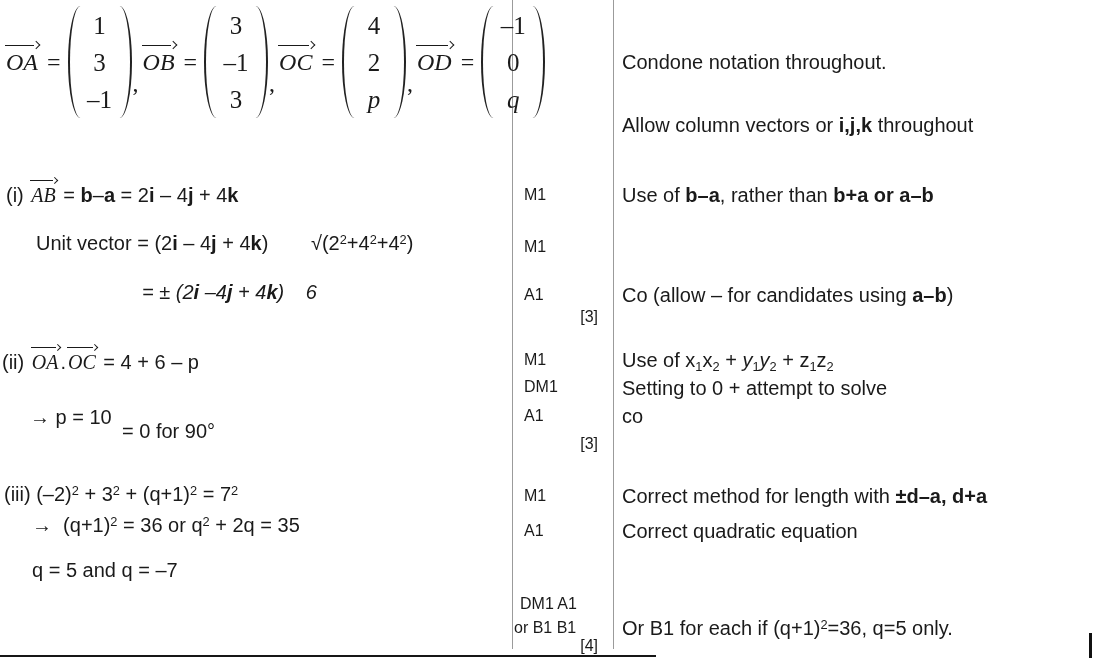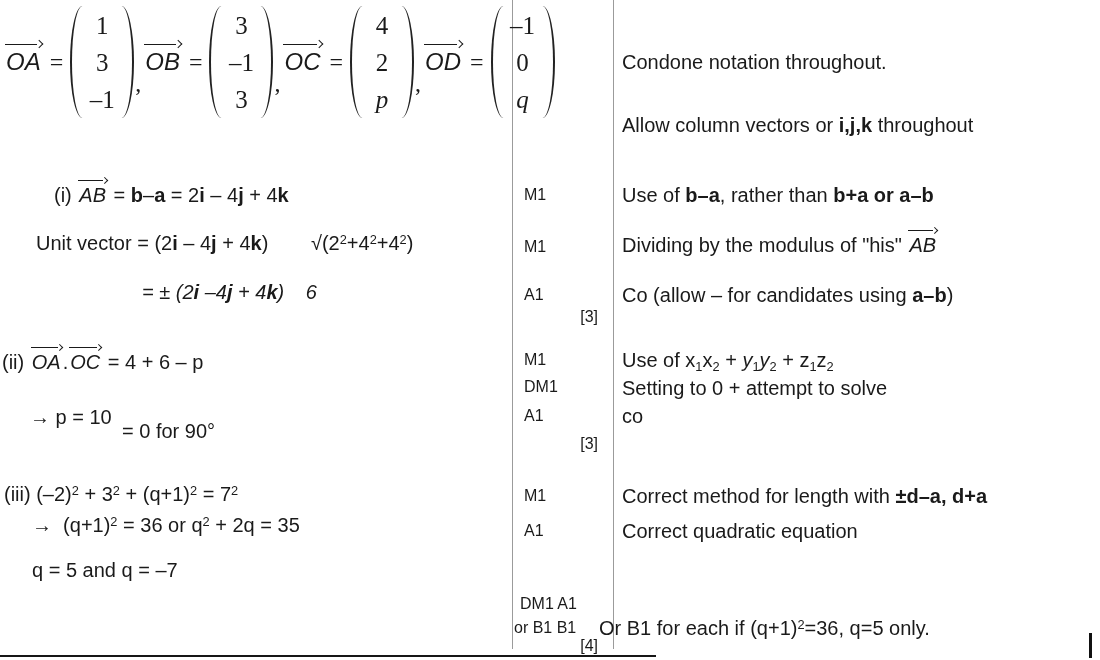--- a/index.html
+++ b/index.html
@@ -18,21 +18,21 @@
   .cmt{font-size:20px;line-height:24px;}
   .mark{font-size:16px;line-height:24px;}
   .total{left:510px;width:88px;text-align:right;}
   .b{font-weight:bold;}
   .i{font-style:italic;}
   .sup{font-size:64%;position:relative;top:-0.45em;}
   .sub{font-size:64%;position:relative;top:0.28em;}
   
   .vec{
     position:relative;display:inline-block;padding:0 2px;
-    font-family:Liberation Sans, sans-serif;font-style:italic;text-align:right;
+    font-family:Liberation Serif, serif;font-style:italic;text-align:right;
   }
   .vec::before{
     content:"";position:absolute;left:1px;right:0.24em;top:-0.16em;
     border-top:0.075em solid currentColor;
   }
   .vec::after{
     content:"";position:absolute;right:0.02em;top:-0.275em;
     width:0.22em;height:0.22em;
     border-top:0.075em solid currentColor;border-right:0.075em solid currentColor;
     transform:rotate(45deg);
@@ -120,21 +120,21 @@
         <span class="mcol">
           <span class="mcell">–1</span>
           <span class="mcell">0</span>
           <span class="mcell var">q</span>
         </span>
         <span class="mparen r"></span>
       </span>
     </span>
   </div>
 
-  <div class="abs math" style="left:6px;top:183px;margin-left:48px;"><span>(i) </span><span class="vec">AB</span><span> = </span><span class="b">b</span><span>–</span><span class="b">a</span><span> = 2</span><span class="b">i</span><span> – 4</span><span class="b">j</span><span> + 4</span><span class="b">k</span></div>
+  <div class="abs math" style="left:6px;top:183px;"><span>(i) </span><span class="vec">AB</span><span> = </span><span class="b">b</span><span>–</span><span class="b">a</span><span> = 2</span><span class="b">i</span><span> – 4</span><span class="b">j</span><span> + 4</span><span class="b">k</span></div>
   <div class="abs math" style="left:36px;top:231px;">
     <span><span>Unit vector = (2</span><span class="b">i</span><span> – 4</span><span class="b">j</span><span> + 4</span><span class="b">k</span><span>)</span></span>
     <span class="gap1"><span>√(2</span><span class="sup">2</span><span>+4</span><span class="sup">2</span><span>+4</span><span class="sup">2</span><span>)</span></span>
   </div>
   <div class="abs math" style="left:142px;top:280px;font-style:italic;">
     <span><span>= ± (2</span><span class="b">i</span><span> –4</span><span class="b">j</span><span> + 4</span><span class="b">k</span><span>)</span></span>
     <span class="gap2">6</span>
   </div>
 
   <div class="abs math" style="left:2px;top:350px;"><span>(ii) </span><span class="vec">OA</span><span>.</span><span class="vec">OC</span><span> = 4 + 6 – p</span></div>
@@ -155,22 +155,21 @@
   <div class="abs mark total" style="top:432px;">[3]</div>
   <div class="abs mark" style="left:524px;top:484px;">M1</div>
   <div class="abs mark" style="left:524px;top:519px;">A1</div>
   <div class="abs mark" style="left:520px;top:592px;">DM1 A1</div>
   <div class="abs mark" style="left:514px;top:616px;">or B1 B1</div>
   <div class="abs mark total" style="top:634px;">[4]</div>
 
   <div class="abs cmt" style="left:622px;top:30px;margin-top:20px;">Condone notation throughout.</div>
   <div class="abs cmt" style="left:622px;top:113px;"><span>Allow column vectors or </span><span class="b">i,j,k</span><span> throughout</span></div>
   <div class="abs cmt" style="left:622px;top:183px;"><span>Use of </span><span class="b">b–a</span><span>, rather than </span><span class="b">b+a or a–b</span></div>
-  <div class="abs cmt" style="left:622px;top:233px;"><span>Dividing by the modulus of "his" </span><span class="vec">AB</span></div>
   <div class="abs cmt" style="left:622px;top:283px;"><span>Co (allow – for candidates using </span><span class="b">a–b</span><span>)</span></div>
   <div class="abs cmt" style="left:622px;top:348px;"><span>Use of x</span><span class="sub">1</span><span>x</span><span class="sub">2</span><span> + </span><span class="i">y</span><span class="sub">1</span><span class="i">y</span><span class="sub">2</span><span> + z</span><span class="sub">1</span><span>z</span><span class="sub">2</span></div>
   <div class="abs cmt" style="left:622px;top:376px;">Setting to 0 + attempt to solve</div>
   <div class="abs cmt" style="left:622px;top:404px;">co</div>
   <div class="abs cmt" style="left:622px;top:484px;"><span>Correct method for length with </span><span class="b">±d–a, d+a</span></div>
   <div class="abs cmt" style="left:622px;top:519px;">Correct quadratic equation</div>
-  <div class="abs cmt" style="left:599px;top:616px;"><span>Or B1 for each if (q+1)</span><span class="sup">2</span><span>=36, q=5 only.</span></div>
+  <div class="abs cmt" style="left:622px;top:616px;"><span>Or B1 for each if (q+1)</span><span class="sup">2</span><span>=36, q=5 only.</span></div>
 
 </div>
 
 </body></html>

